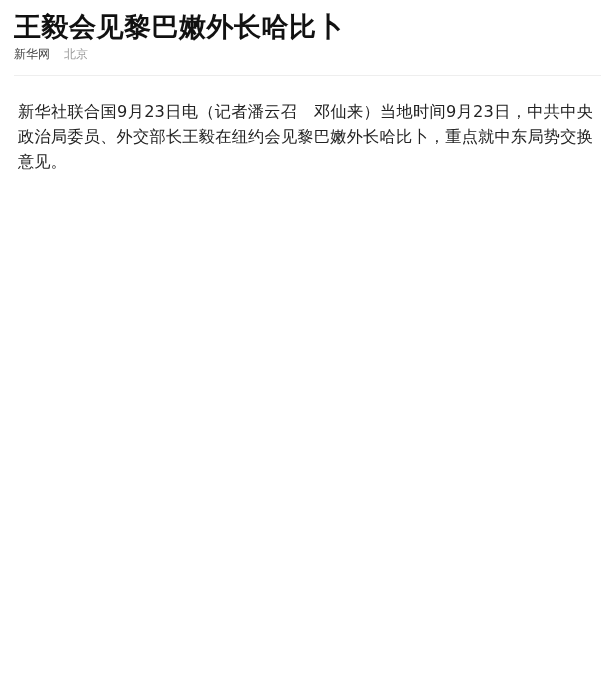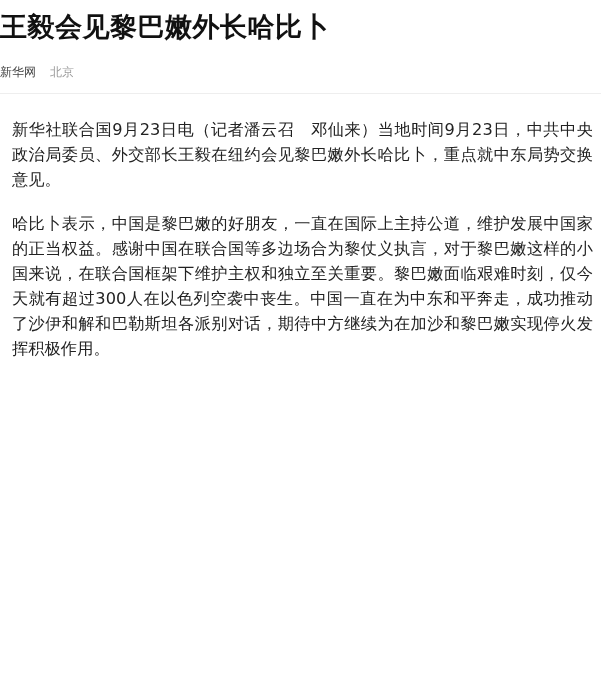--- a/index.html
+++ b/index.html
@@ -8,36 +8,35 @@
       background: #ffffff;
     }
     body {
       width: 601px;
       height: 688px;
       overflow: hidden;
       font-family: "DejaVu Sans", "Liberation Sans", sans-serif;
       color: #222222;
     }
     .article {
-      padding: 0 8px 0 0;
+      padding: 0 8px 0 14px;
       box-sizing: border-box;
       width: 601px;
     }
     .title {
       margin: 0;
       padding-top: 8px;
       font-size: 27px;
       line-height: 38px;
       font-weight: bold;
       color: #111111;
       letter-spacing: 0.5px;
       white-space: nowrap;
     }
     .meta {
-      margin-top: 18px;
       height: 16px;
       font-size: 12px;
       line-height: 16px;
       color: #9a9a9a;
       display: flex;
       align-items: flex-end;
       white-space: nowrap;
     }
     .meta .source {
       color: #444444;
@@ -49,21 +48,21 @@
     .divider {
       margin-top: 13px;
       height: 1px;
       background: #eeeeee;
       margin-right: -8px;
     }
     .content {
       margin-top: 23px;
     }
     .content p {
-      margin: 0 0 19px 12px;
+      margin: 0 0 19px 4px;
       font-size: 16.2px;
       line-height: 25px;
       color: #222222;
       text-align: justify;
       letter-spacing: 0.1px;
     }
   </style>
 </head>
 <body>
 
@@ -72,16 +71,15 @@
 
   <div class="meta">
     <span class="source">新华网</span>
     <span class="location">北京</span>
   </div>
 
   <div class="divider"></div>
 
   <div class="content">
     <p>新华社联合国9月23日电（记者潘云召　邓仙来）当地时间9月23日，中共中央政治局委员、外交部长王毅在纽约会见黎巴嫩外长哈比卜，重点就中东局势交换意见。</p>
-    <p>哈比卜表示，中国是黎巴嫩的好朋友，一直在国际上主持公道，维护发展中国家的正当权益。感谢中国在联合国等多边场合为黎仗义执言，对于黎巴嫩这样的小国来说，在联合国框架下维护主权和独立至关重要。黎巴嫩面临艰难时刻，仅今天就有超过300人在以色列空袭中丧生。中国一直在为中东和平奔走，成功推动了沙伊和解和巴勒斯坦各派别对话，期待中方继续为在加沙和黎巴嫩实现停火发挥积极作用。</p>
 
   </div>
 </div>
 
 </body></html>

